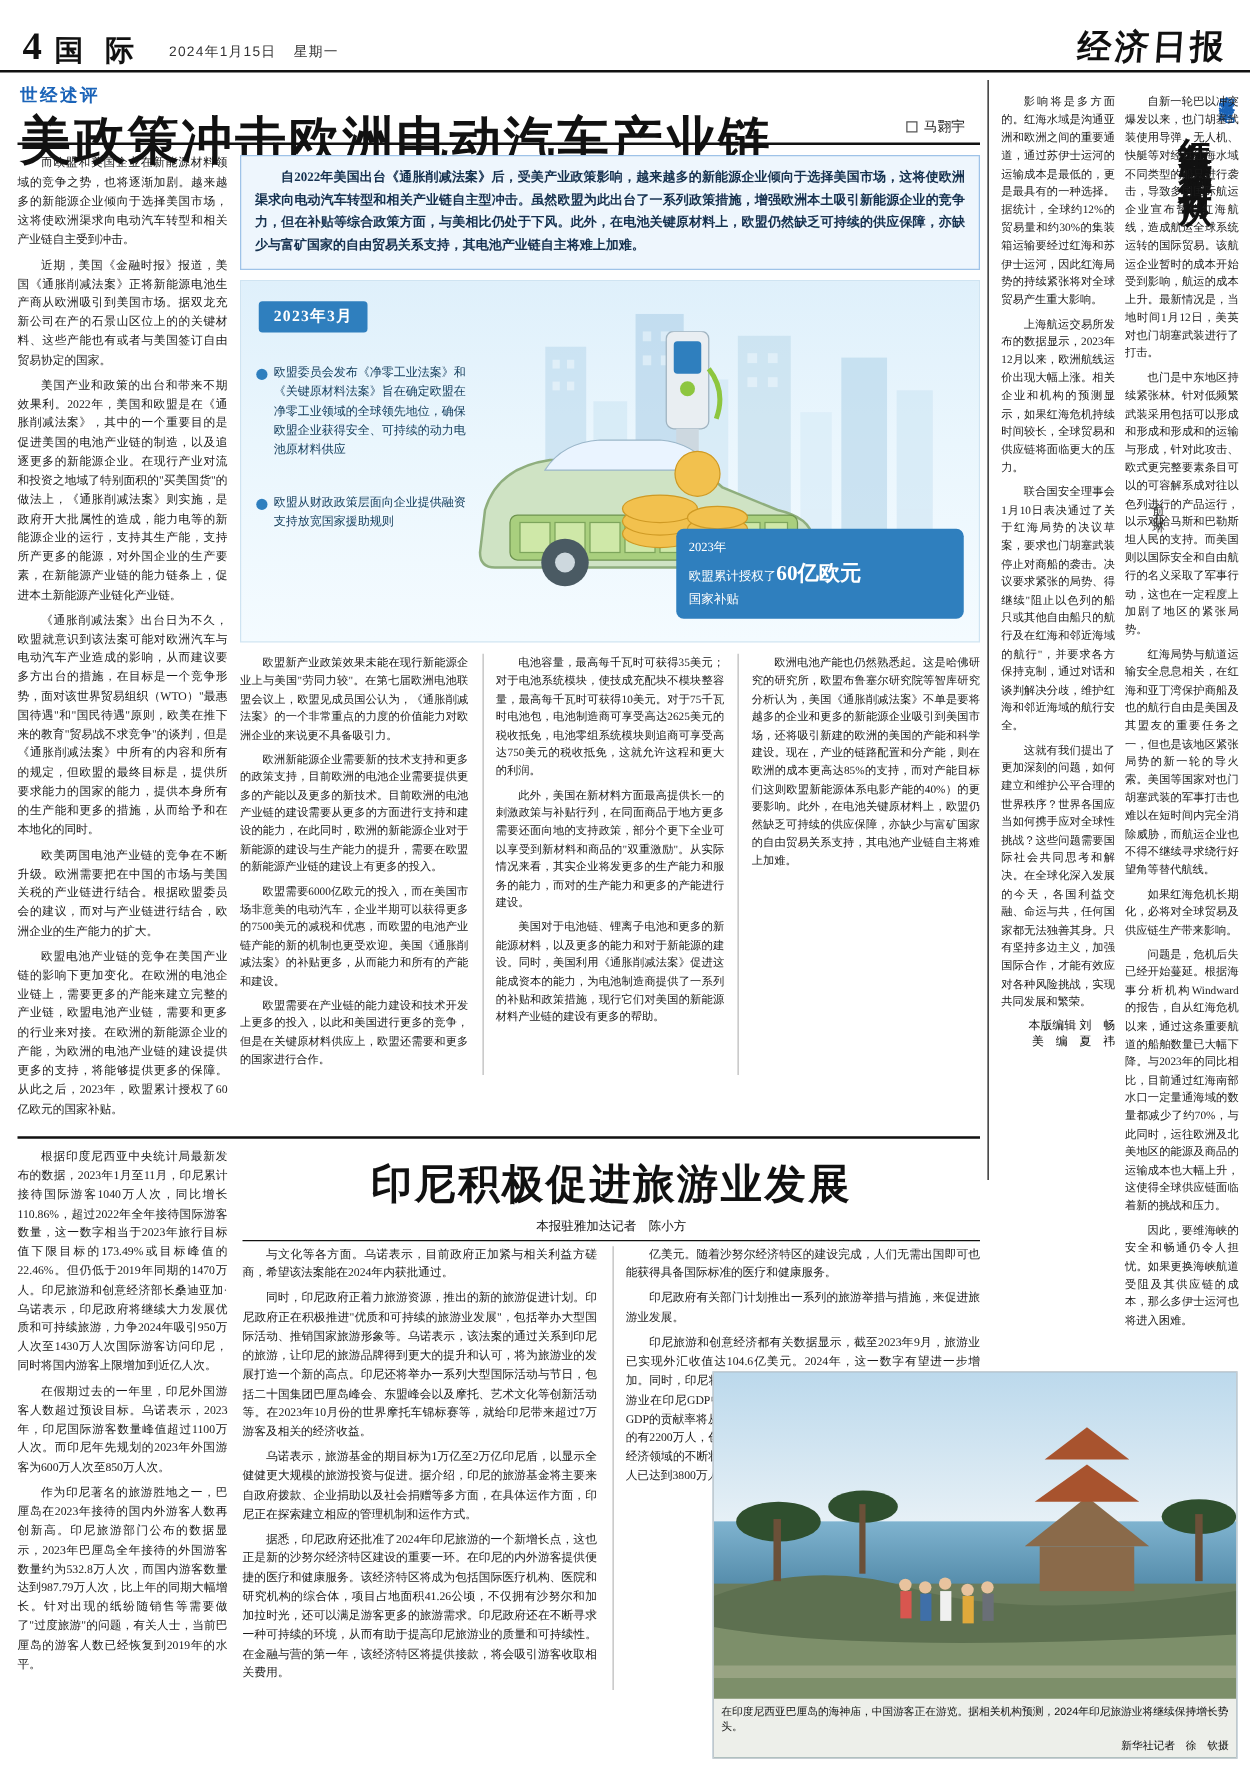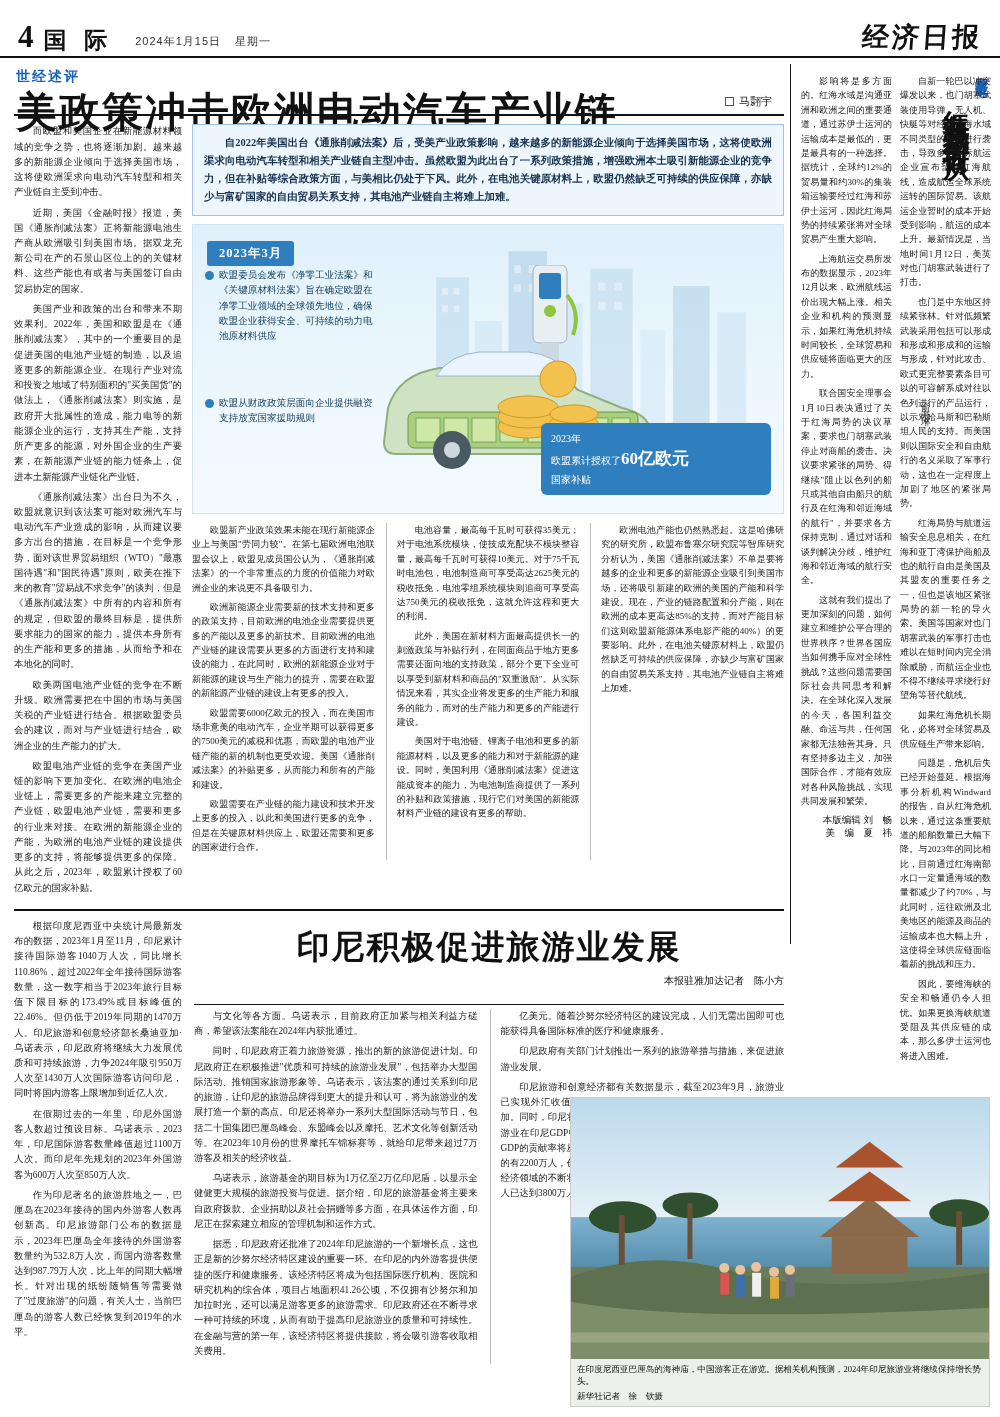--- a/index.html
+++ b/index.html
@@ -146,21 +146,21 @@
 
   .col-div { border-left:1px solid #bbb; padding-left:10px; }
 
   
   .article2 { margin-top:8px; border-top:2px solid #111; padding-top:8px; }
   .headline-2 {
     font-family:"Liberation Serif", serif;
     font-size:33px; font-weight:bold; letter-spacing:2px;
     text-align:center; margin:6px 0 4px 0;
   }
-  .byline-2 { text-align:right; font-size:10px; margin-bottom:16px; }
+  .byline-2 { text-align:center; font-size:10px; margin-bottom:4px; }
 
   
   .vheadline {
     writing-mode:vertical-rl;
     font-family:"Liberation Serif", serif;
     font-size:27px; font-weight:bold; letter-spacing:5px;
     line-height:1.25;
     height:520px;
     margin:24px 0 0 6px;
   }
@@ -179,23 +179,23 @@
   .right-cols > div { width:92px; }
 
   
   .photo {
     position:absolute; right:10px; bottom:10px; width:420px; height:310px;
     border:1px solid #ccc; overflow:hidden; background:#9cc6e2;
   }
   .photo-cap {
     position:absolute; left:0; right:0; bottom:0;
     background:rgba(255,255,255,.86); font-size:8.6px; line-height:1.45;
-    padding:4px 6px; color:#111; font-family:Liberation Serif, serif;
-  }
-  .credit { text-align:left; font-size:8.6px; padding-top:2px;}
+    padding:4px 6px; color:#111; font-family:Liberation Sans, sans-serif;
+  }
+  .credit { text-align:right; font-size:8.6px; padding-top:2px;}
 
   .sig { font-size:9.5px; text-align:right; margin-top:4px; }
 </style>
 </head>
 <body>
 
 <div class="page">
 
   <div class="masthead">
     <div class="page-num">4</div>
@@ -252,21 +252,21 @@
                     <rect x="116" y="68" width="7" height="9"></rect>
                   <rect x="188" y="66" width="8" height="9"></rect>
                     <rect x="205" y="66" width="8" height="9"></rect>
                   <rect x="188" y="88" width="8" height="9"></rect>
                     <rect x="205" y="88" width="8" height="9"></rect>
                 </g>
               </svg>
 
               <div class="date-badge">2023年3月</div>
 
-              <div class="bullet-block" style="top:42px;">
+              <div class="bullet-block" style="top:66px;">
                 <div class="bi">
                   <span class="dot"></span>
                   <span>欧盟委员会发布《净零工业法案》和《关键原材料法案》旨在确定欧盟在净零工业领域的全球领先地位，确保欧盟企业获得安全、可持续的动力电池原材料供应</span>
                 </div>
               </div>
               <div class="bullet-block" style="top:170px;">
                 <div class="bi">
                   <span class="dot"></span>
                   <span>欧盟从财政政策层面向企业提供融资支持放宽国家援助规则</span>
                 </div>

